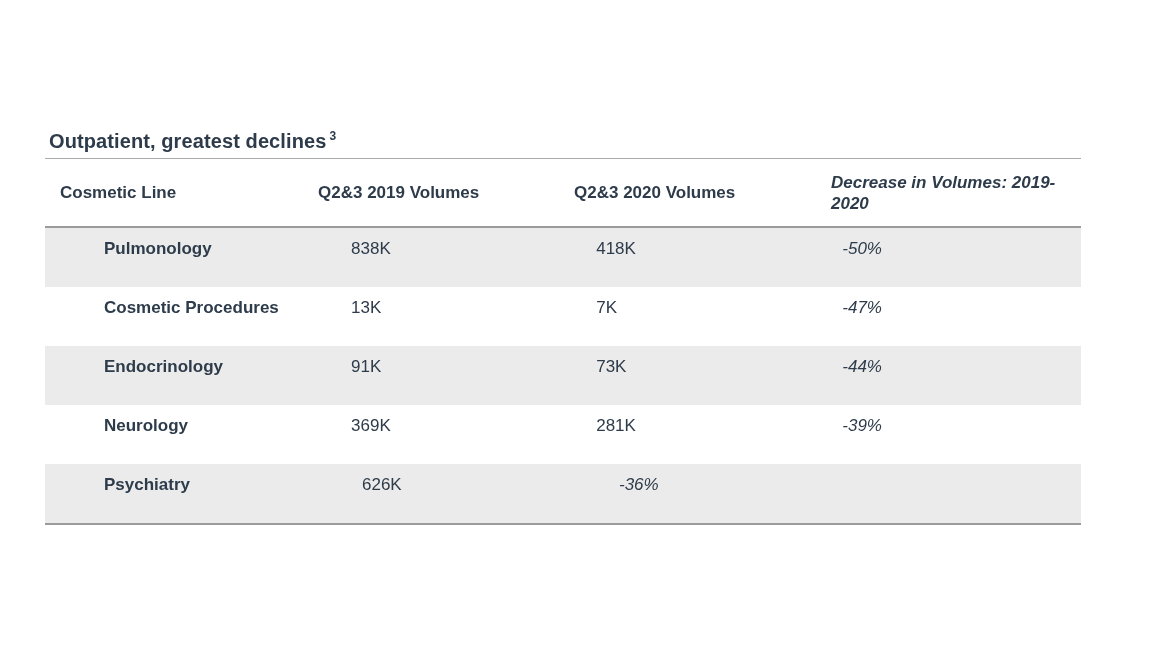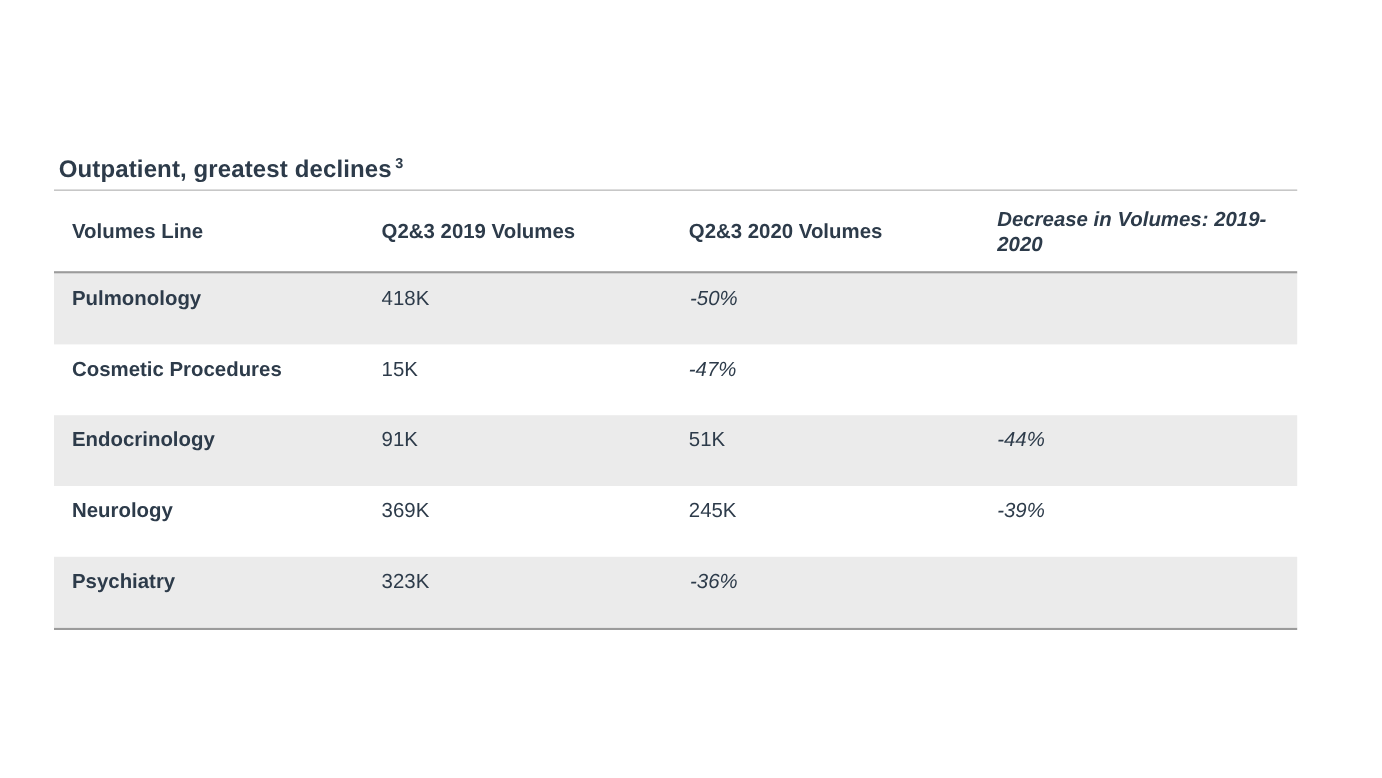--- a/index.html
+++ b/index.html
@@ -49,20 +49,21 @@
     font-weight: bold;
     font-size: 17px;
     line-height: 21px;
   }
 
   .trow {
     display: flex;
     align-items: flex-start;
     height: 59px;
     padding-top: 10px;
+    padding-left: 44px;
   }
   .trow.striped { background: #ebebeb; }
 
   .cell {
     padding-left: 15px;
     padding-right: 10px;
     font-size: 17px;
     line-height: 21px;
     color: #2d3b4a;
   }
@@ -78,52 +79,54 @@
 
 <div class="slide">
 
   <div class="slide-title">
     <span>Outpatient, greatest declines</span><sup>3</sup>
   </div>
 
   <div class="data-table">
 
     <div class="thead">
-      <div class="cell col-0">Volumes Line</div>
+      <div class="cell col-0">Cosmetic Line</div>
       <div class="cell col-1">Q2&amp;3 2019 Volumes</div>
       <div class="cell col-2">Q2&amp;3 2020 Volumes</div>
       <div class="cell col-3">Decrease in Volumes: 2019-2020</div>
     </div>
 
     <div class="trow striped">
       <div class="cell col-0 service">Pulmonology</div>
+      <div class="cell col-1">838K</div>
       <div class="cell col-2">418K</div>
       <div class="cell col-3">-50%</div>
     </div>
 
     <div class="trow">
       <div class="cell col-0 service">Cosmetic Procedures</div>
-      <div class="cell col-1">15K</div>
+      <div class="cell col-1">13K</div>
+      <div class="cell col-2">7K</div>
       <div class="cell col-3">-47%</div>
     </div>
 
     <div class="trow striped">
       <div class="cell col-0 service">Endocrinology</div>
       <div class="cell col-1">91K</div>
-      <div class="cell col-2">51K</div>
+      <div class="cell col-2">73K</div>
       <div class="cell col-3">-44%</div>
     </div>
 
     <div class="trow">
       <div class="cell col-0 service">Neurology</div>
       <div class="cell col-1">369K</div>
-      <div class="cell col-2">245K</div>
+      <div class="cell col-2">281K</div>
       <div class="cell col-3">-39%</div>
     </div>
 
     <div class="trow striped">
       <div class="cell col-0 service">Psychiatry</div>
-      <div class="cell col-2">323K</div>
+      <div class="cell col-2">626K</div>
       <div class="cell col-3">-36%</div>
     </div>
 
   </div>
 </div>
 
 </body></html>

